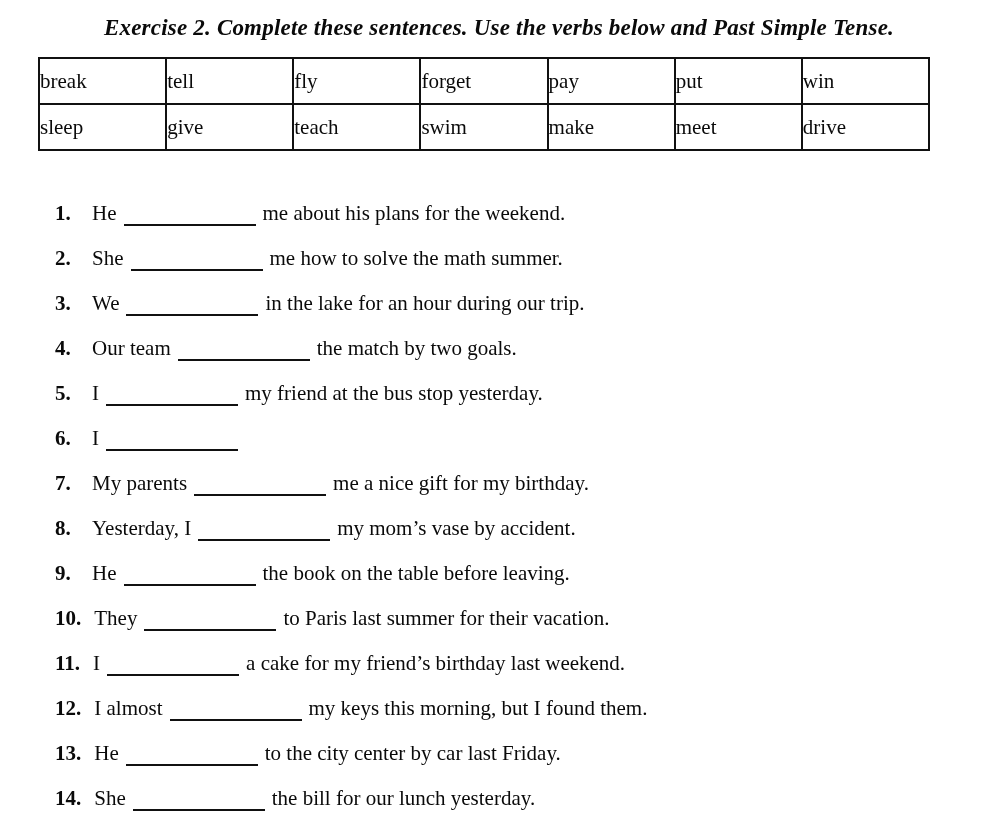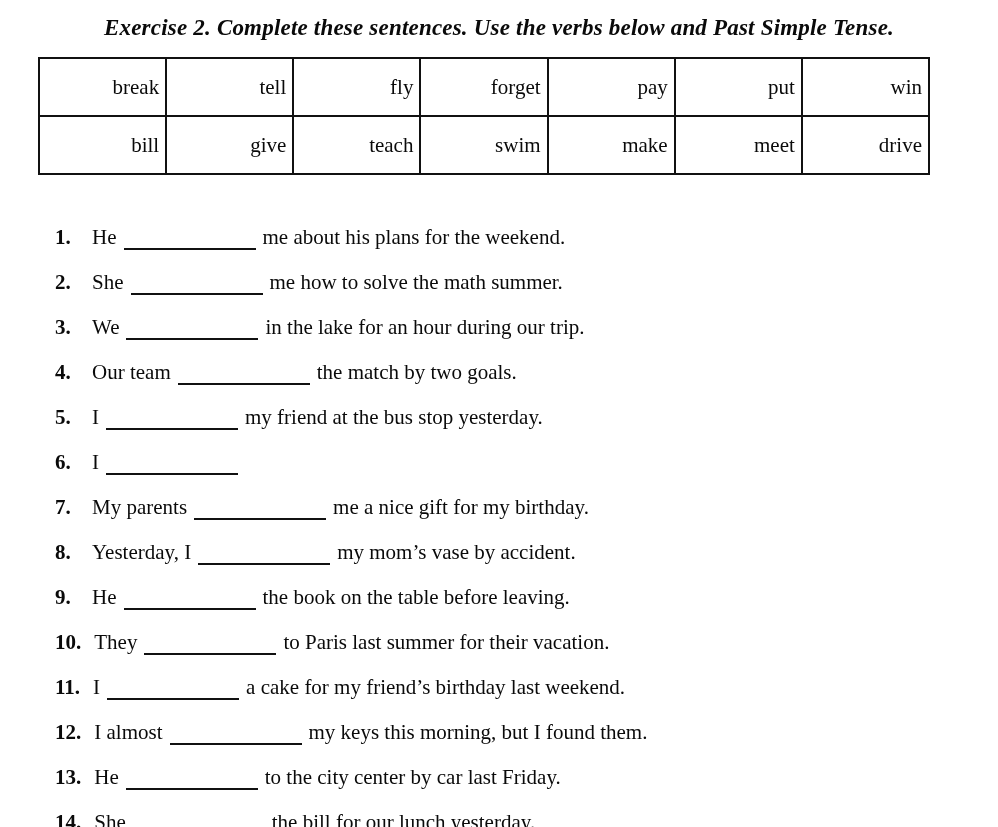--- a/index.html
+++ b/index.html
@@ -29,24 +29,24 @@
   }
   table.verbs {
     border-collapse: collapse;
     margin: 16px 0 0 38px;
     width: 892px;
     table-layout: fixed;
   }
   table.verbs td {
     border: 2px solid #111111;
     height: 44px;
-    text-align: right;
+    text-align: left;
     vertical-align: middle;
     font-size: 21px;
-    padding: 6px;
+    padding: 0;
   }
   ol.sentences {
     list-style: none;
     margin: 40px 0 0 0;
     padding: 0 0 0 55px;
   }
   ol.sentences li {
     height: 45px;
     display: flex;
     align-items: center;
@@ -80,21 +80,21 @@
       <tr>
         <td>break</td>
         <td>tell</td>
         <td>fly</td>
         <td>forget</td>
         <td>pay</td>
         <td>put</td>
         <td>win</td>
       </tr>
       <tr>
-        <td>bill</td>
+        <td>sleep</td>
         <td>give</td>
         <td>teach</td>
         <td>swim</td>
         <td>make</td>
         <td>meet</td>
         <td>drive</td>
       </tr>
     </tbody>
   </table>
 

